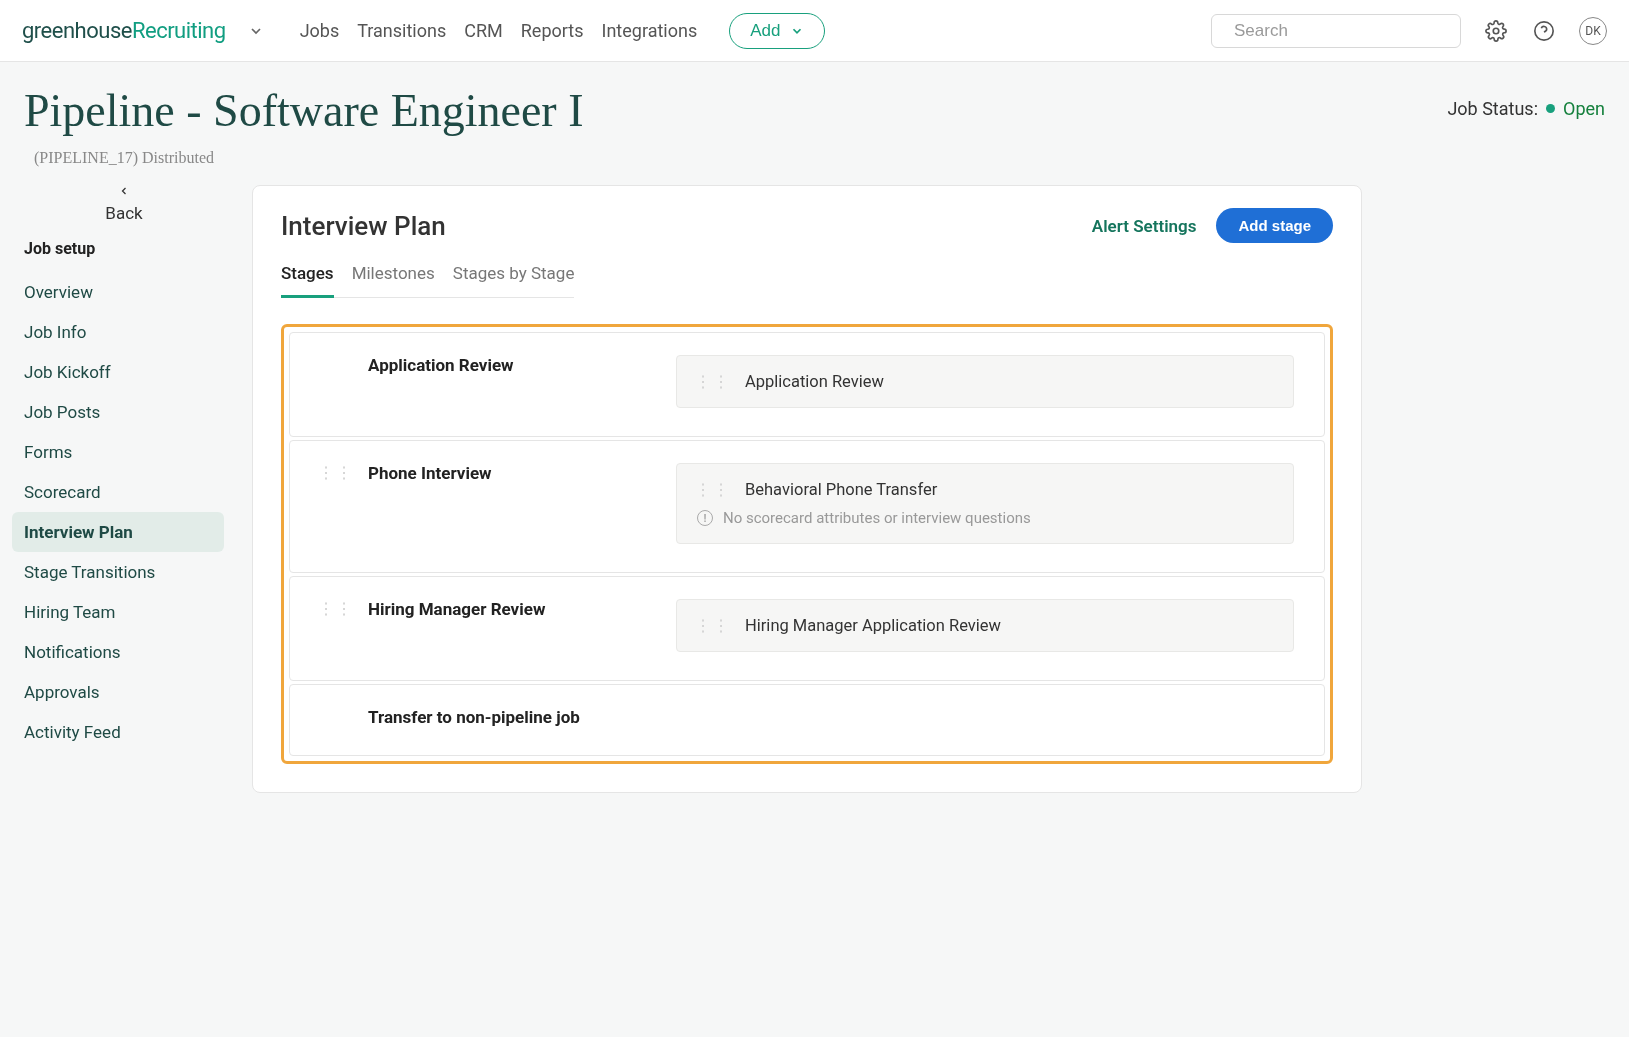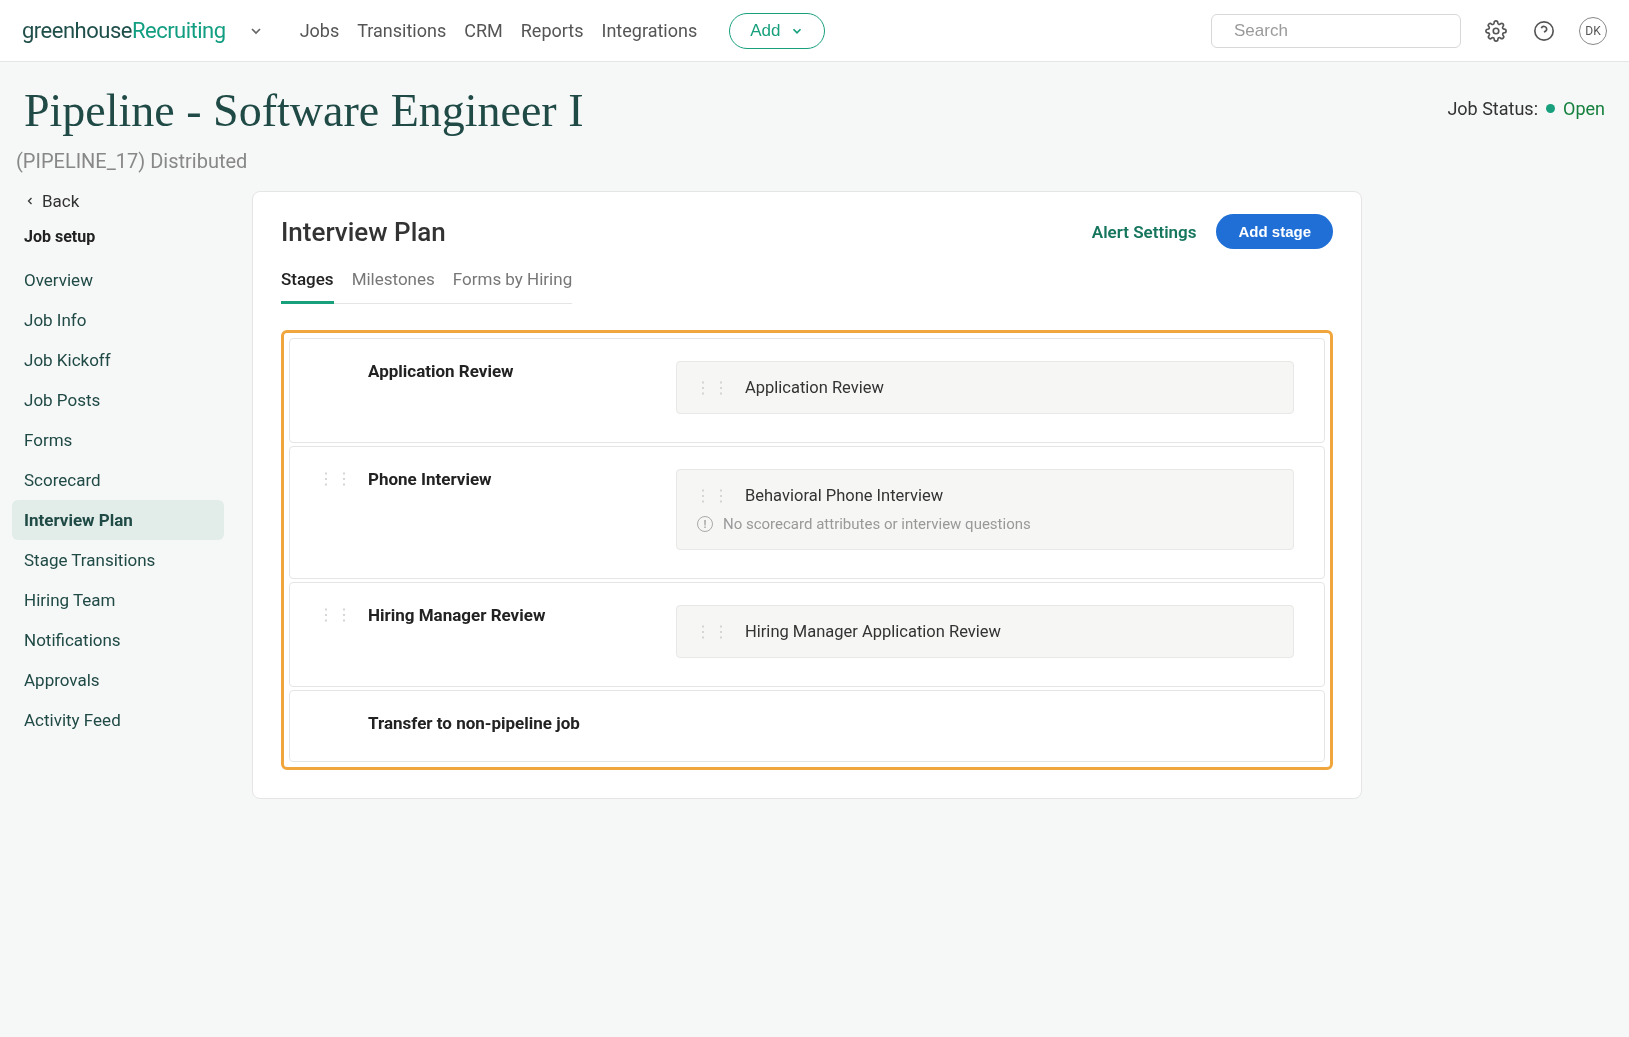--- a/index.html
+++ b/index.html
@@ -74,28 +74,28 @@
       font-size: 12px; color: #555; margin-left: 14px; cursor: pointer;
     }
     
     .page-head { padding: 22px 24px 8px; display:flex; align-items:flex-start; }
     .page-title {
       font-family: Georgia, "Times New Roman", serif;
       font-size: 46px;
       color: #1f4a45;
       font-weight: 500;
     }
-    .page-sub { color: #888; font-size: 20px; padding: 4px 16px 18px; }
+    .page-sub { color: #888; font-size: 16px; padding: 4px 34px 18px; font-family: Liberation Serif, serif; }
     .status-wrap { margin-left:auto; display:flex; align-items:center; gap:8px; font-size:18px; color:#333; padding-top:14px; }
     .status-dot { width:9px; height:9px; border-radius:50%; background:#18a07d; display:inline-block; }
     .status-val { color:#15803d; }
     
     .layout { display:flex; padding: 0 8px 20px 24px; align-items:flex-start; gap: 28px; }
     .sidebar { width: 200px; flex-shrink:0; }
-    .back-link { display:flex; align-items:center; gap:6px; color:#333; font-size:17px; margin-bottom:16px; cursor:pointer; }
+    .back-link { display:flex; align-items:center; gap:6px; color:#333; font-size:17px; margin-bottom:16px; cursor:pointer;flex-direction:column; }
     .side-heading { font-weight:700; font-size:16px; color:#222; margin-bottom:14px; }
     .side-item { display:block; color:#1f4a45; font-size:17px; padding:10px 12px 10px 0; cursor:pointer; border-radius:6px; }
     .side-item.active { background:#e2ece8; font-weight:700; padding-left:12px; margin-left:-12px; }
     
     .main-card {
       background:#fff;
       border:1px solid #e5e5e5;
       border-radius:8px;
       flex:1;
       padding: 22px 28px 28px;
@@ -233,21 +233,21 @@
 
   <div class="main-card">
     <div class="card-head">
       <div class="card-title">Interview Plan</div>
       <a class="alert-link">Alert Settings</a>
       <button class="add-stage-btn">Add stage</button>
     </div>
     <div class="tabs">
       <div class="tab active">Stages</div>
       <div class="tab">Milestones</div>
-      <div class="tab">Forms by Hiring</div>
+      <div class="tab">Stages by Stage</div>
     </div>
 
     <div class="stage-list" id="stage-list">
         <div class="stage-row">
           <div class="stage-left">
             <span class="drag-handle hidden">⋮⋮</span>
             <span class="stage-name">Application Review</span>
           </div>
           <div class="stage-right">
             <div class="sub-item">
@@ -260,21 +260,21 @@
         </div>
         <div class="stage-row">
           <div class="stage-left">
             <span class="drag-handle">⋮⋮</span>
             <span class="stage-name">Phone Interview</span>
           </div>
           <div class="stage-right">
             <div class="sub-item">
               <div class="sub-item-row1">
                 <span class="drag-handle">⋮⋮</span>
-                <span class="sub-label">Behavioral Phone Interview</span>
+                <span class="sub-label">Behavioral Phone Transfer</span>
               </div>
               <div class="sub-warn">
                 <span class="info-icon">!</span>
                 <span>No scorecard attributes or interview questions</span>
               </div>
             </div>
           </div>
         </div>
         <div class="stage-row">
           <div class="stage-left">

